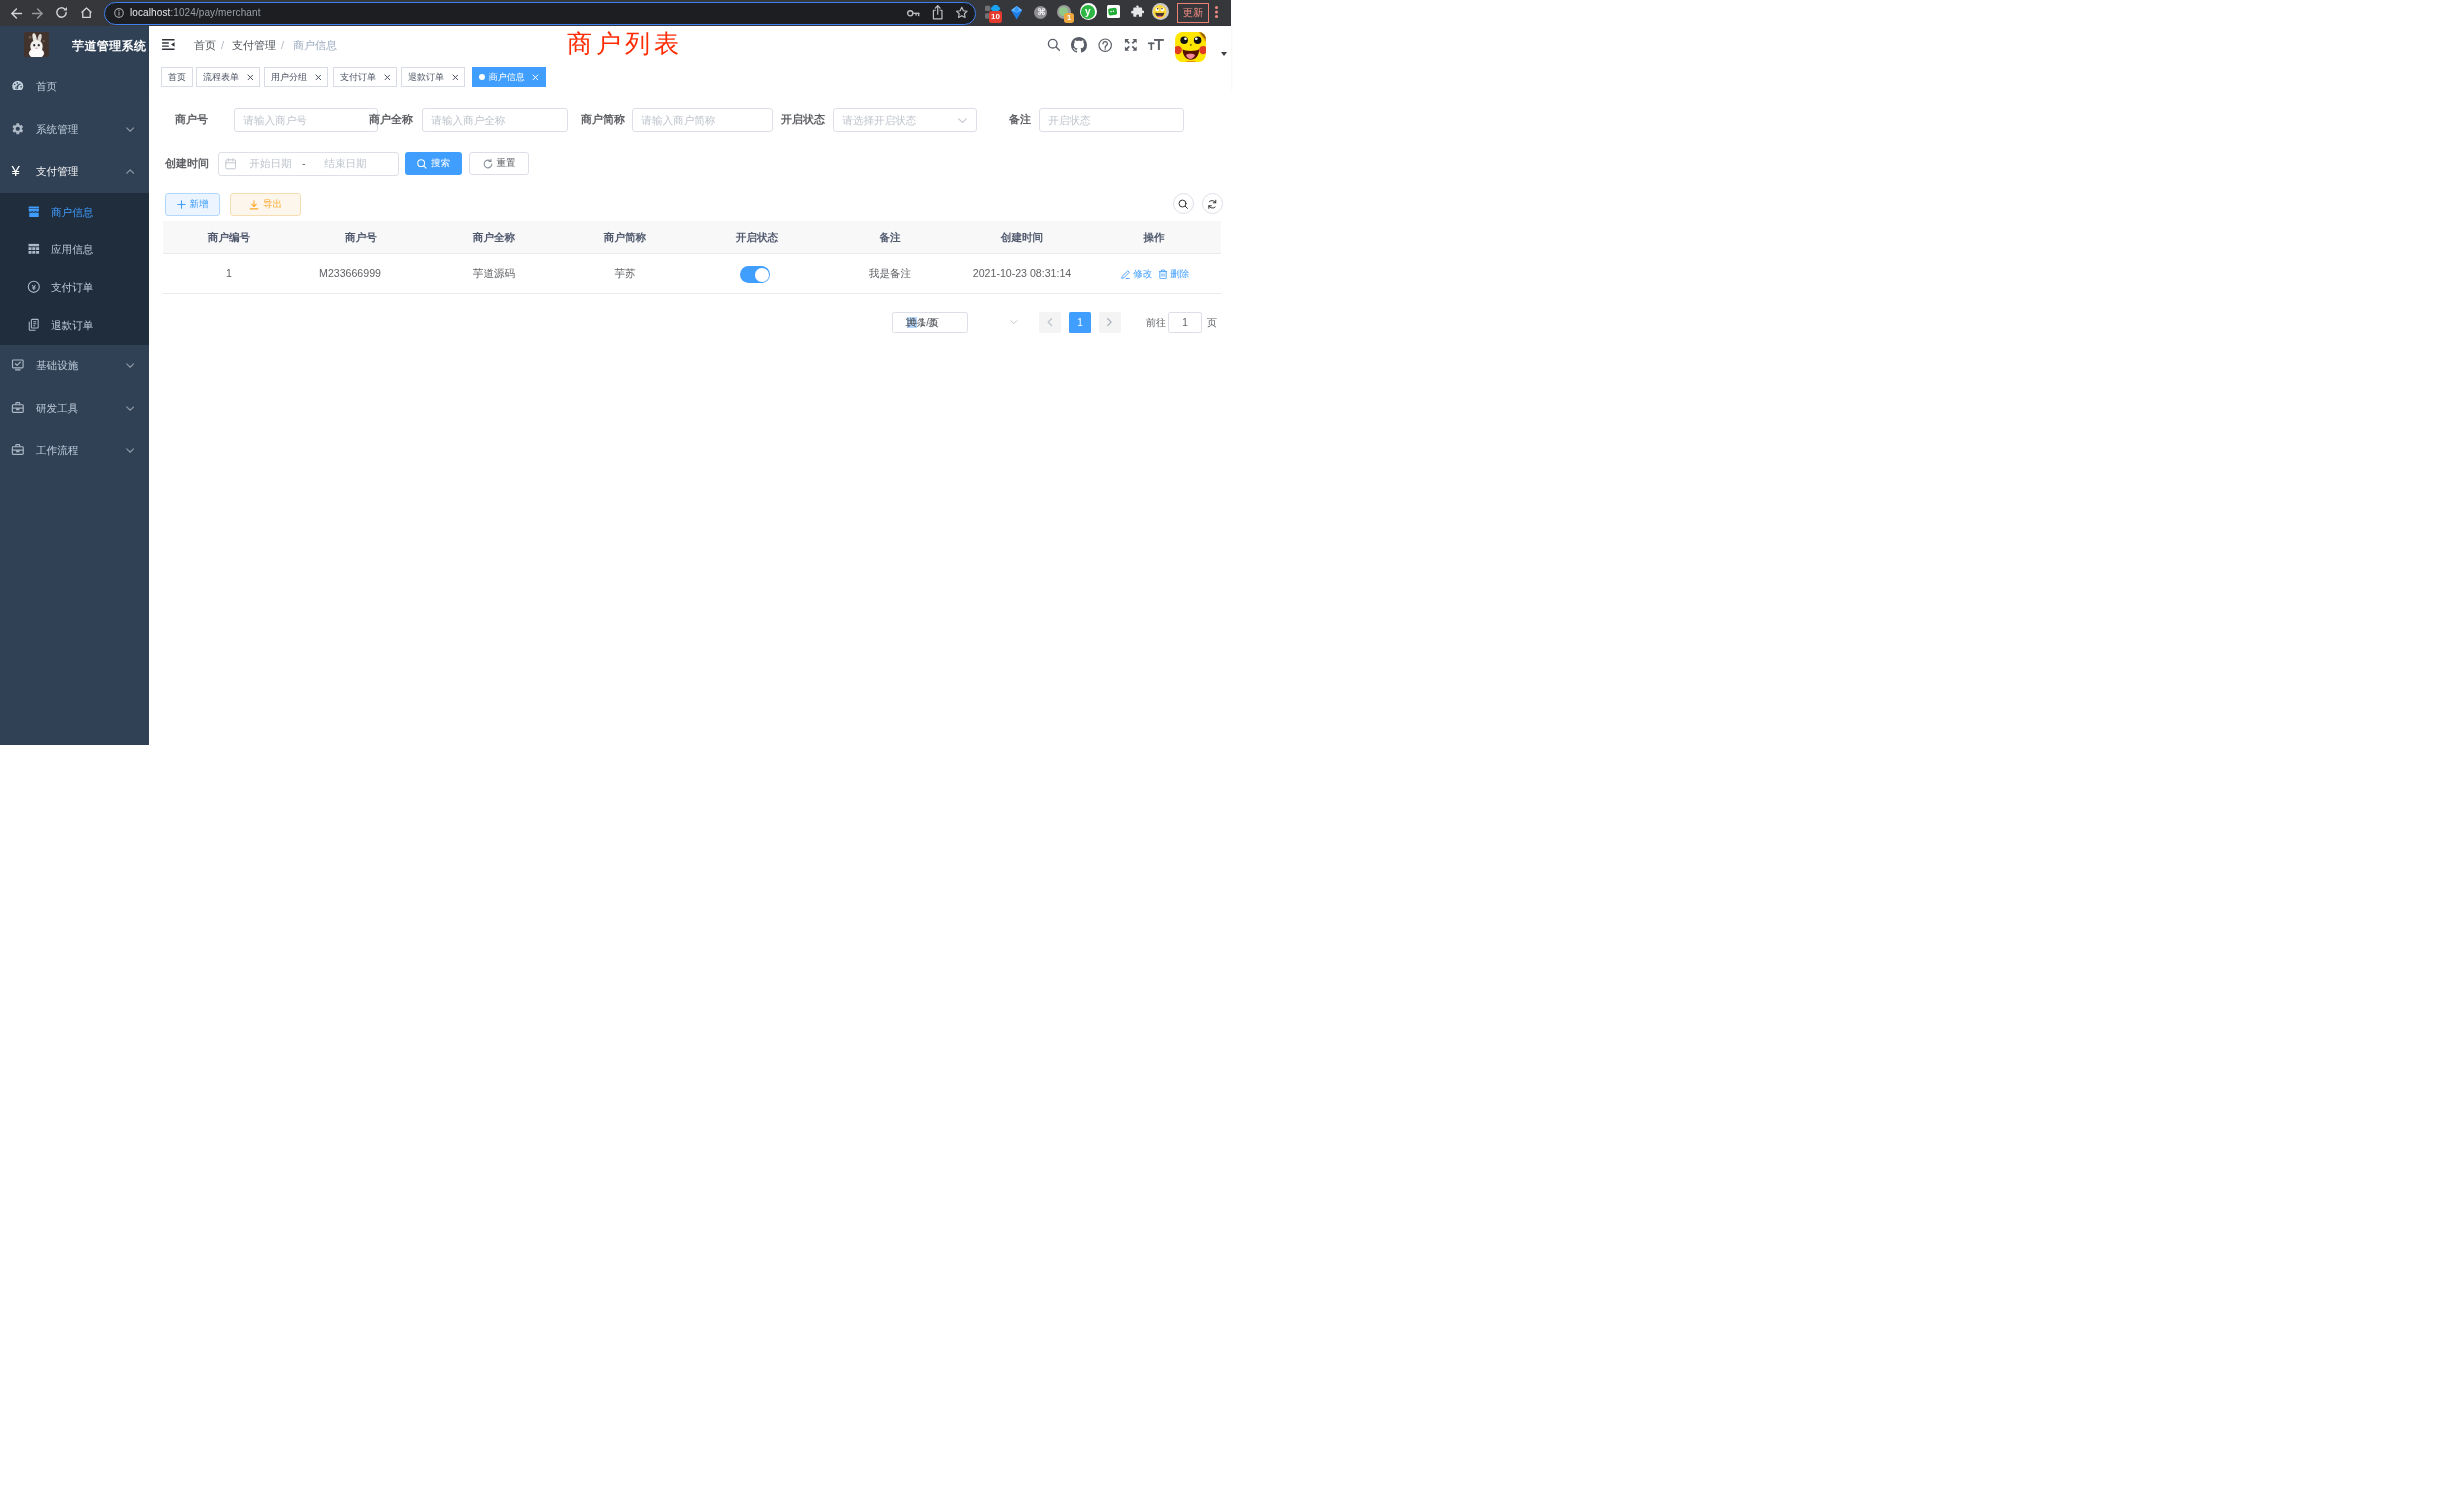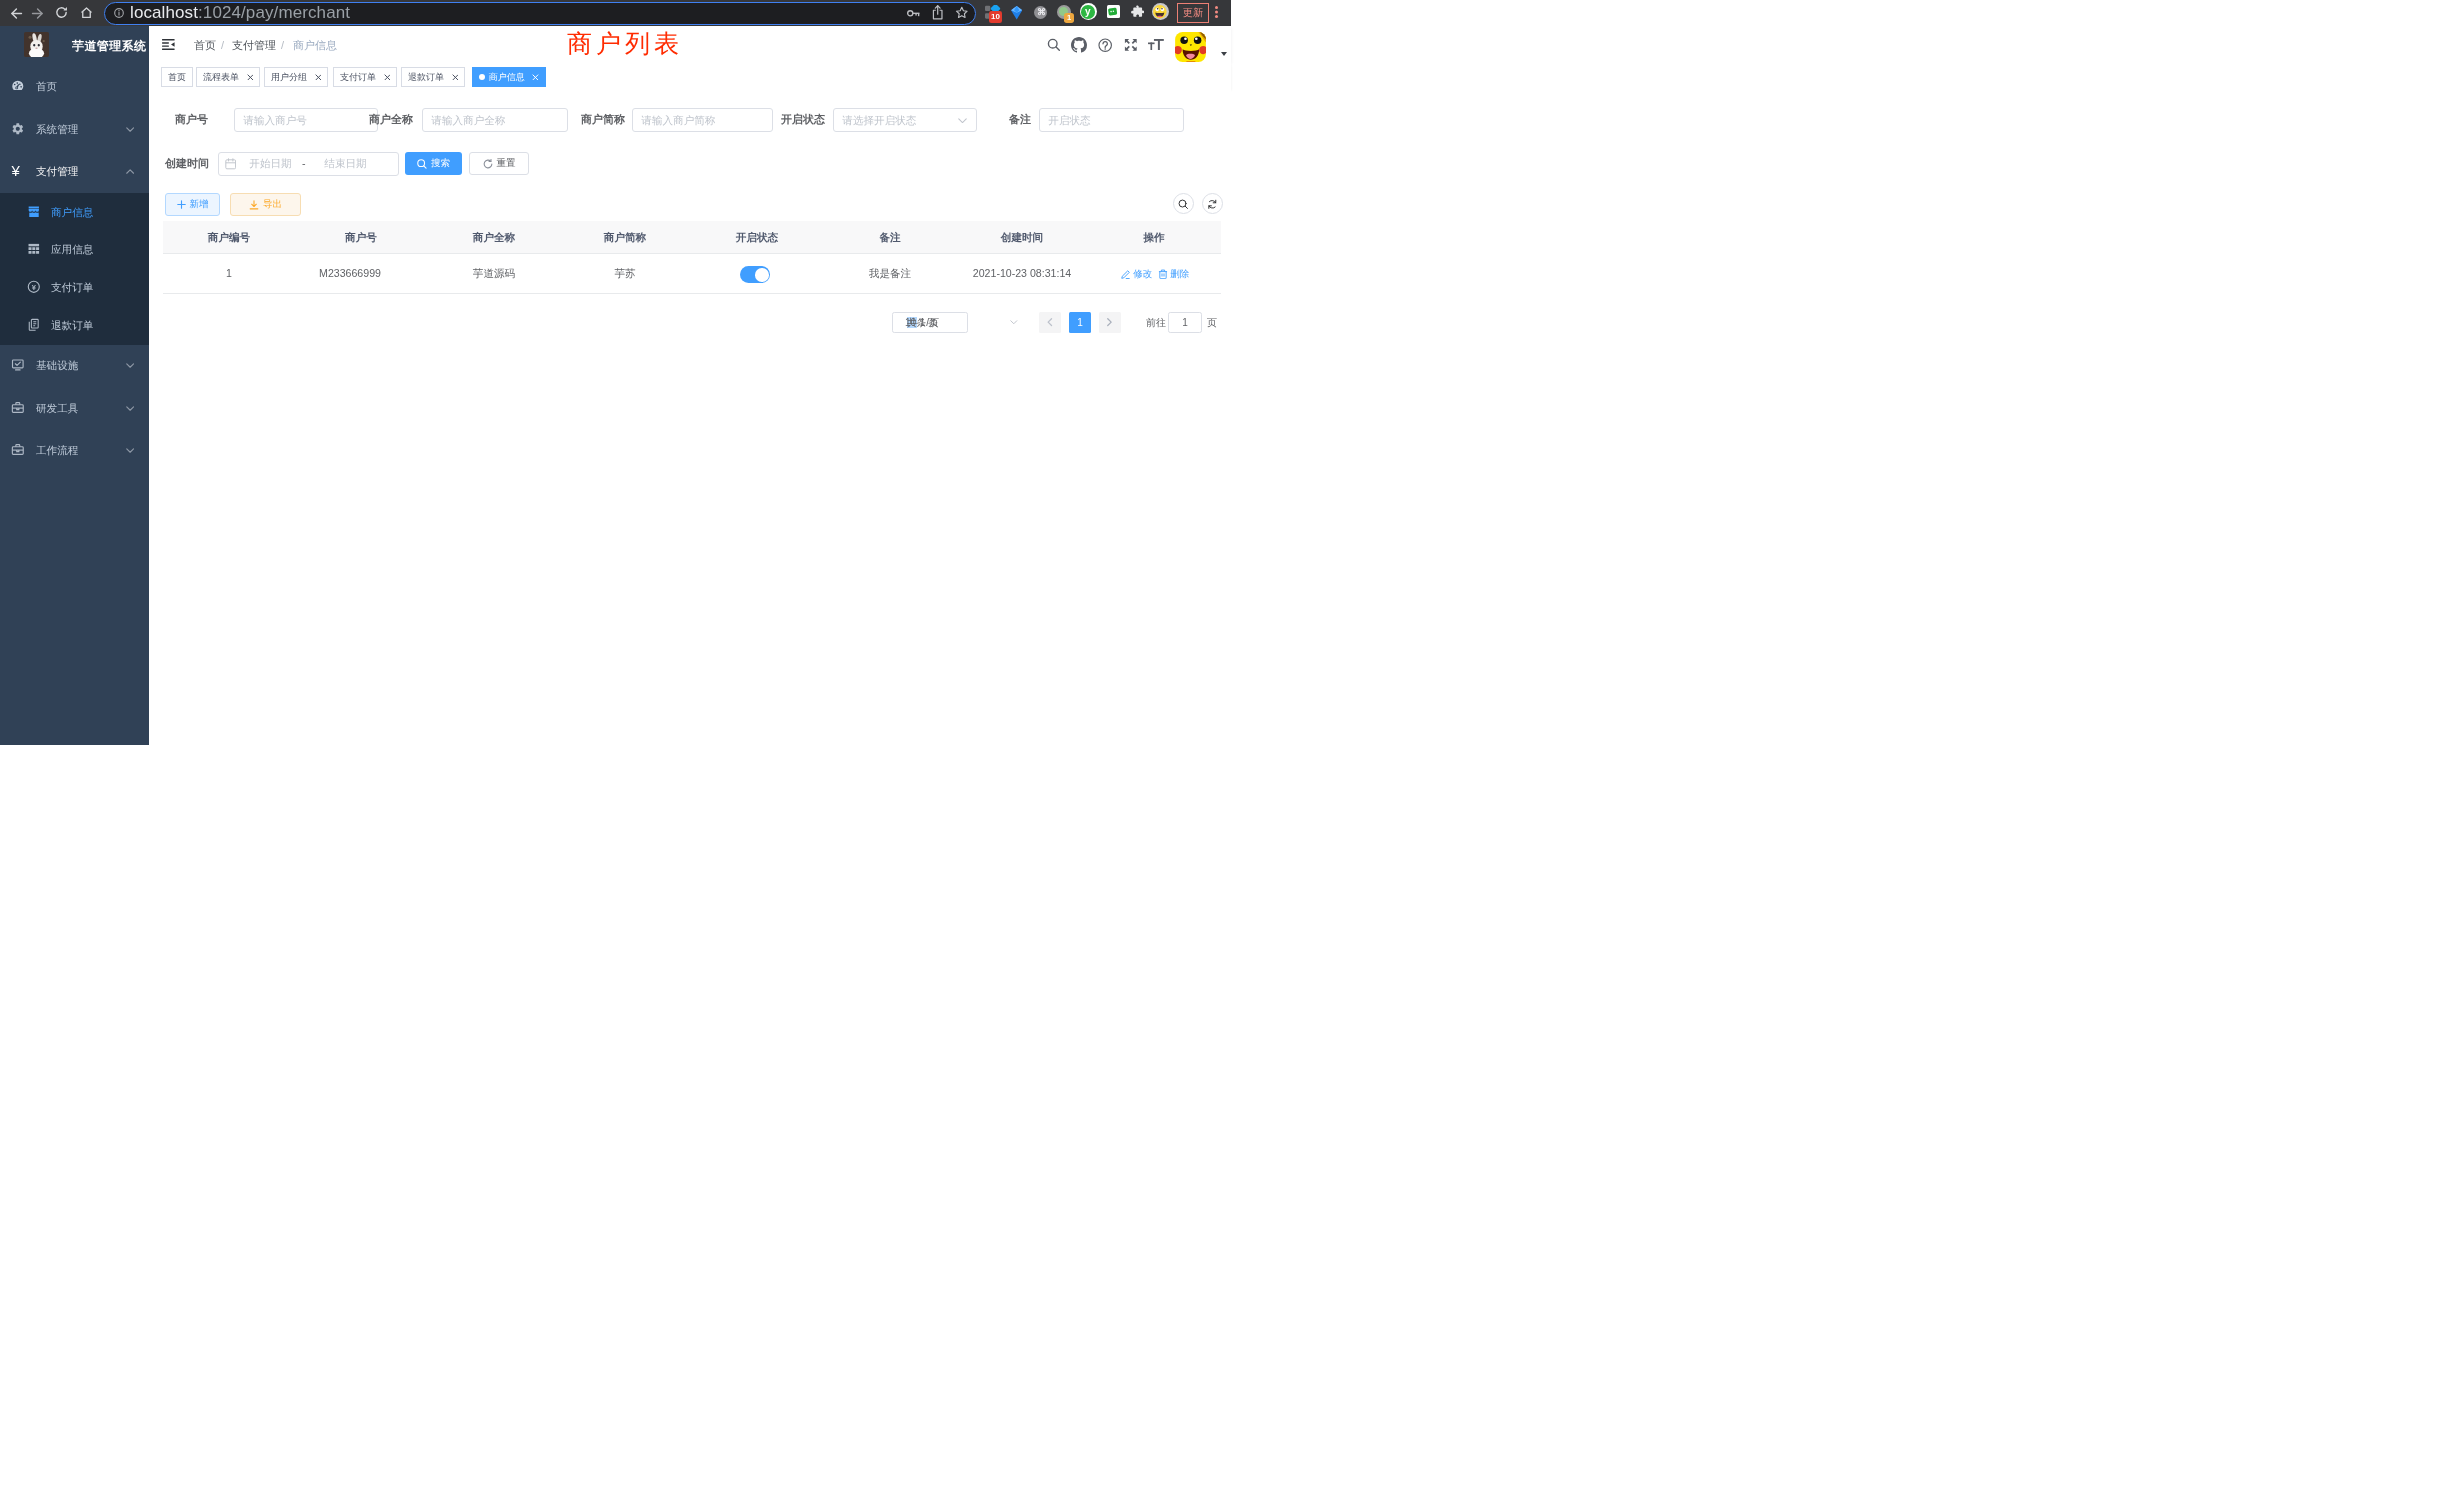--- a/index.html
+++ b/index.html
@@ -7,21 +7,21 @@
   font-family:"Liberation Sans", sans-serif; }
 .abs { position:absolute; }
 svg { display:block; }
 
 
 #chrome { position:absolute; left:0; top:0; width:1231px; height:26px;
   background:#36373a; }
 #omni { position:absolute; left:104px; top:1.5px; width:872px; height:23px;
   background:#1d1e21; border:1.5px solid #3f80f1; border-radius:11.4px; }
 .url { position:absolute; left:130px; top:0; height:26px; line-height:25px;
-  font-size:17px; color:#9aa0a6; letter-spacing:0.1px; }
+  font-size:10px; color:#9aa0a6; letter-spacing:0.1px; }
 .url b { color:#e8eaed; font-weight:400; }
 
 
 #side { position:absolute; left:0; top:26px; width:149px; height:719px;
   background:#304156; }
 #sub { position:absolute; left:0; top:193px; width:149px; height:152px;
   background:#1f2d3d; }
 #navbar { position:absolute; left:149px; top:26px; width:1082px; height:38px;
   background:#fff; box-shadow:0 0.8px 3px rgba(0,21,41,.08); }
 #tags { position:absolute; left:149px; top:64px; width:1082px; height:26px;

